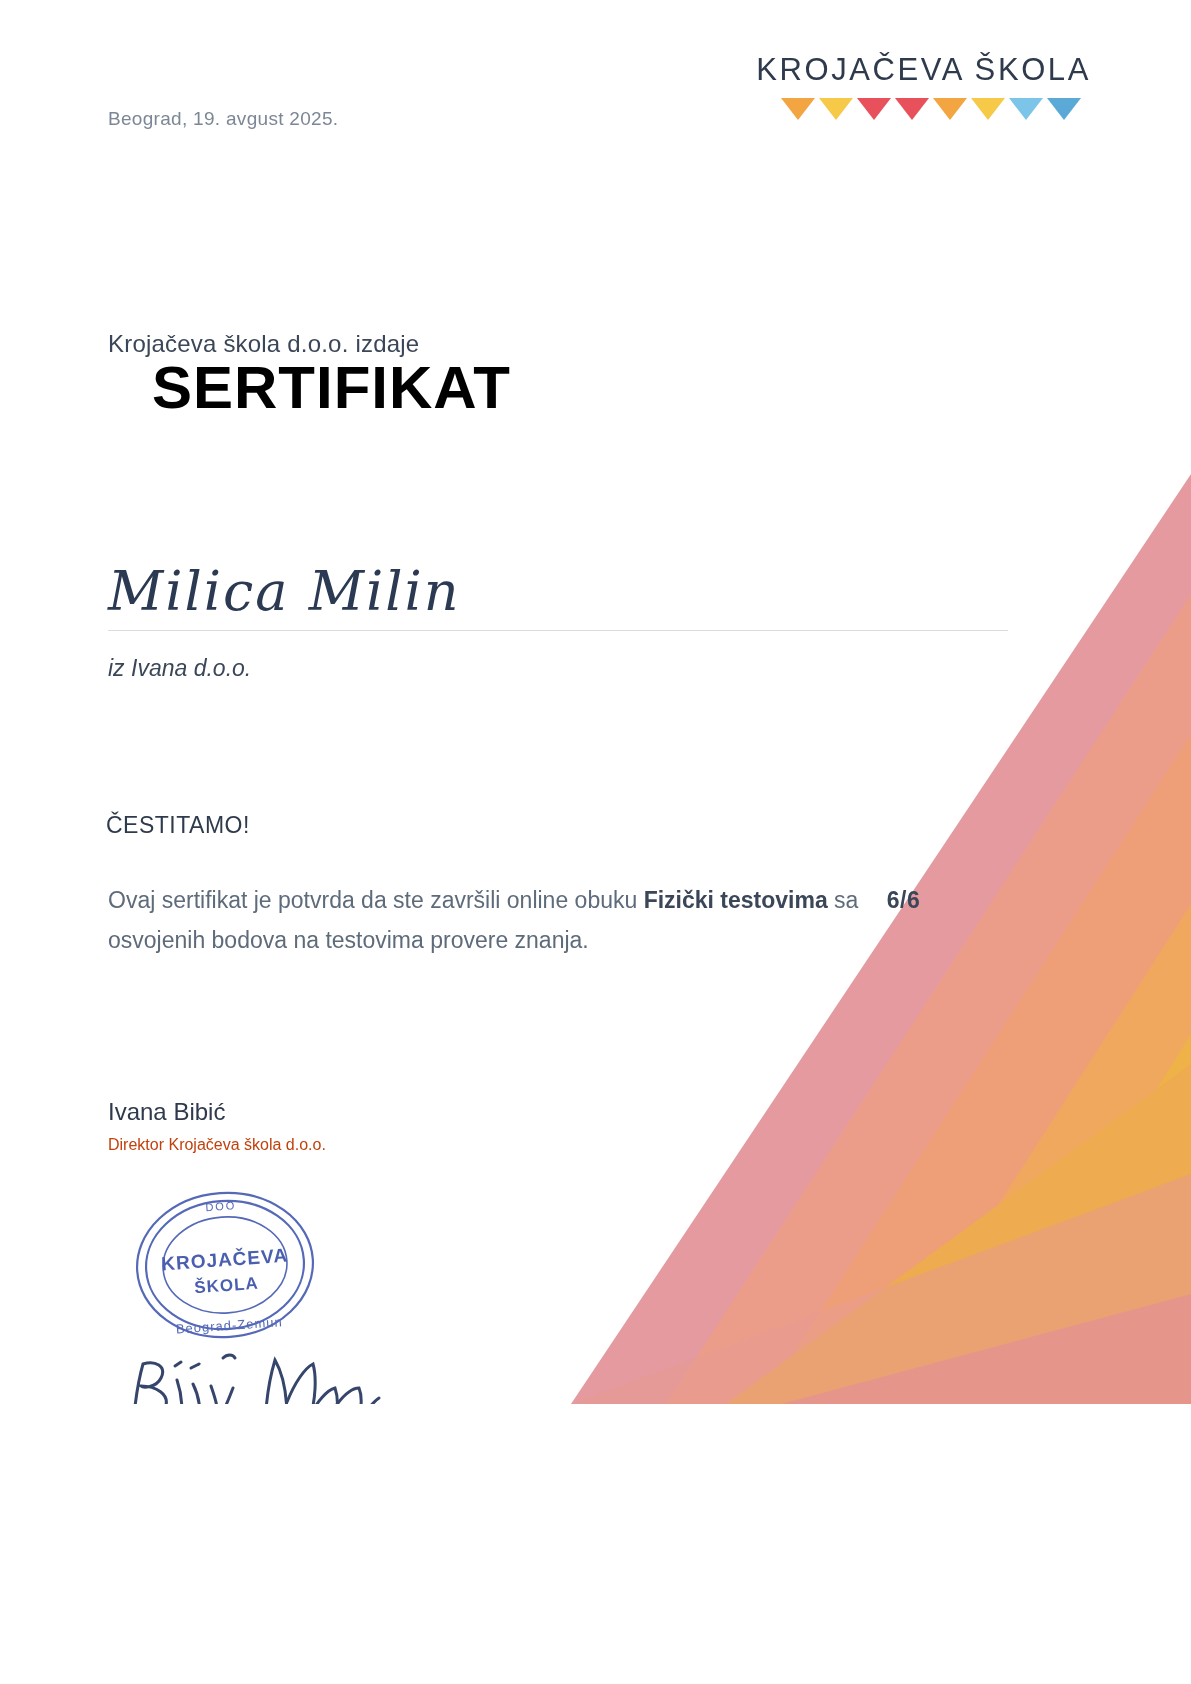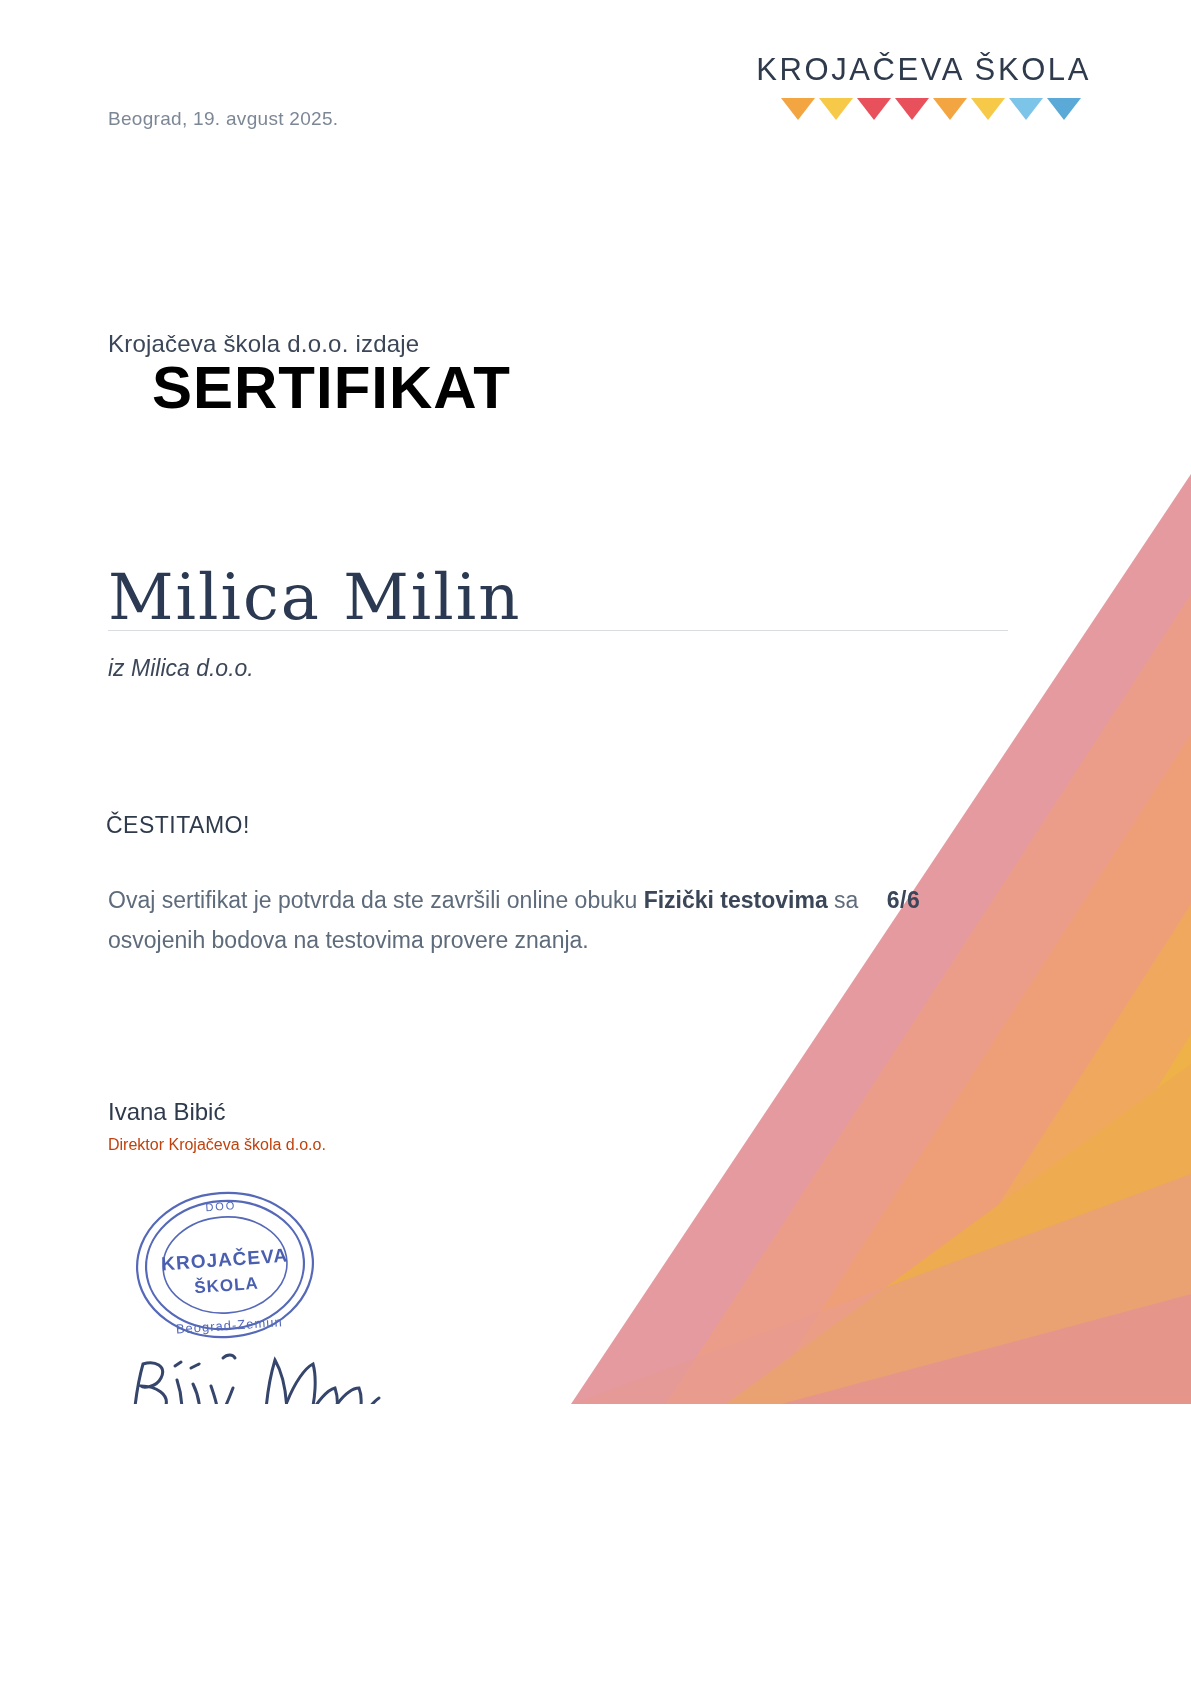--- a/index.html
+++ b/index.html
@@ -78,21 +78,22 @@
     line-height: 1.1;
     margin-left: 48px;
   }
 
   
   .name {
     position: absolute;
     top: 560px;
     left: 108px;
     font-family: "DejaVu Serif", serif;
-    font-size: 64px;
+    font-style: italic;
+    font-size: 54px;
     color: #2b3a52;
     letter-spacing: 2px;
     white-space: nowrap;
   }
   .name-rule {
     position: absolute;
     top: 630px;
     left: 108px;
     width: 900px;
     height: 1px;
@@ -196,21 +197,21 @@
     </svg>
   </div>
 
   <div class="date-line">Beograd, 19. avgust 2025.</div>
 
   <div class="issuer">Krojačeva škola d.o.o. izdaje</div>
   <div class="cert-title">SERTIFIKAT</div>
 
   <div class="name">Milica Milin</div>
   <div class="name-rule"></div>
-  <div class="company">iz Milica d.o.o.</div>
+  <div class="company">iz Ivana d.o.o.</div>
 
   <div class="congrats">ČESTITAMO!</div>
   <div class="body-text">
     <span>Ovaj sertifikat je potvrda da ste završili online obuku </span><b>Fizički testovima</b><span> sa </span><span class="score">6/6</span><span> osvojenih bodova na testovima provere znanja.</span>
   </div>
 
   <div class="sig-name">Ivana Bibić</div>
   <div class="sig-role">Direktor Krojačeva škola d.o.o.</div>
 
   <svg class="stamp" viewBox="0 0 210 175">

